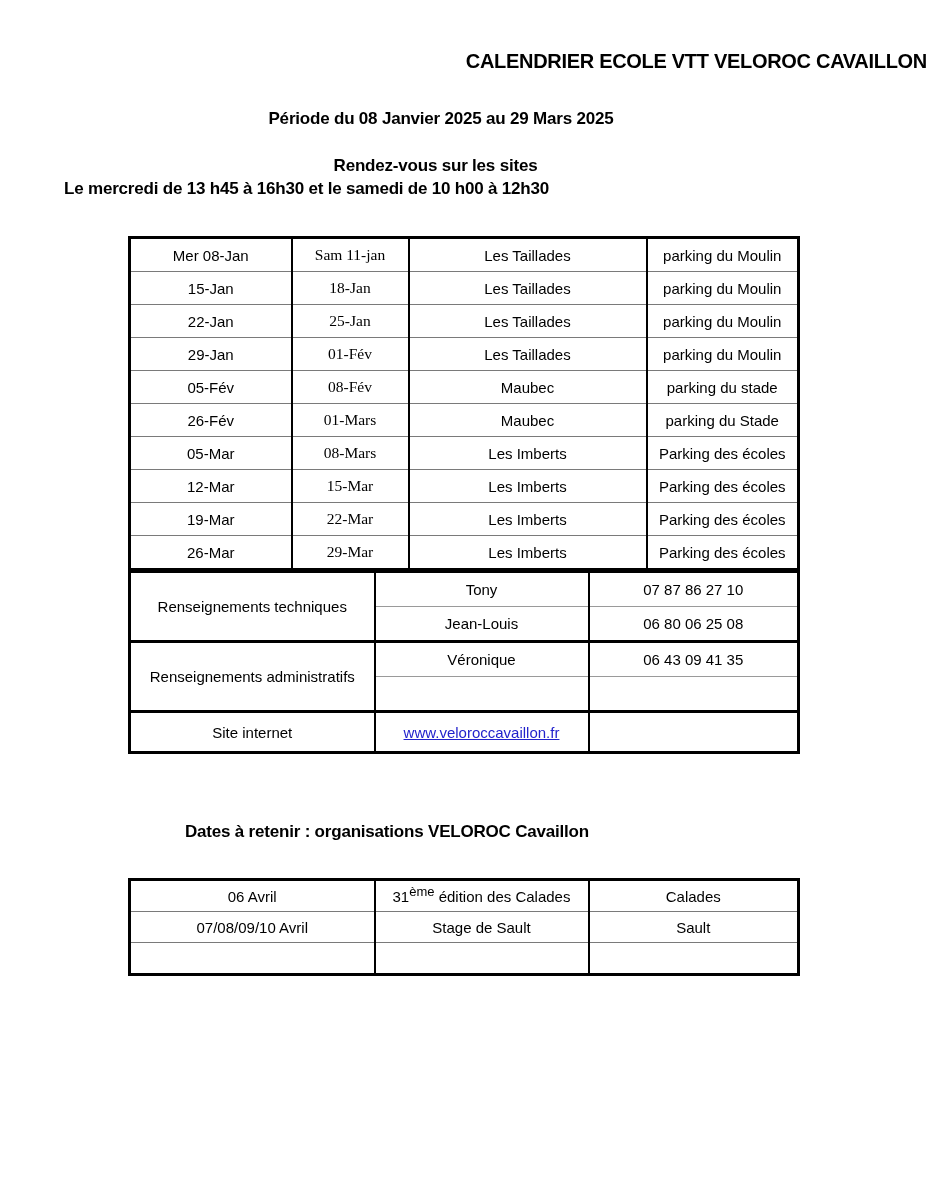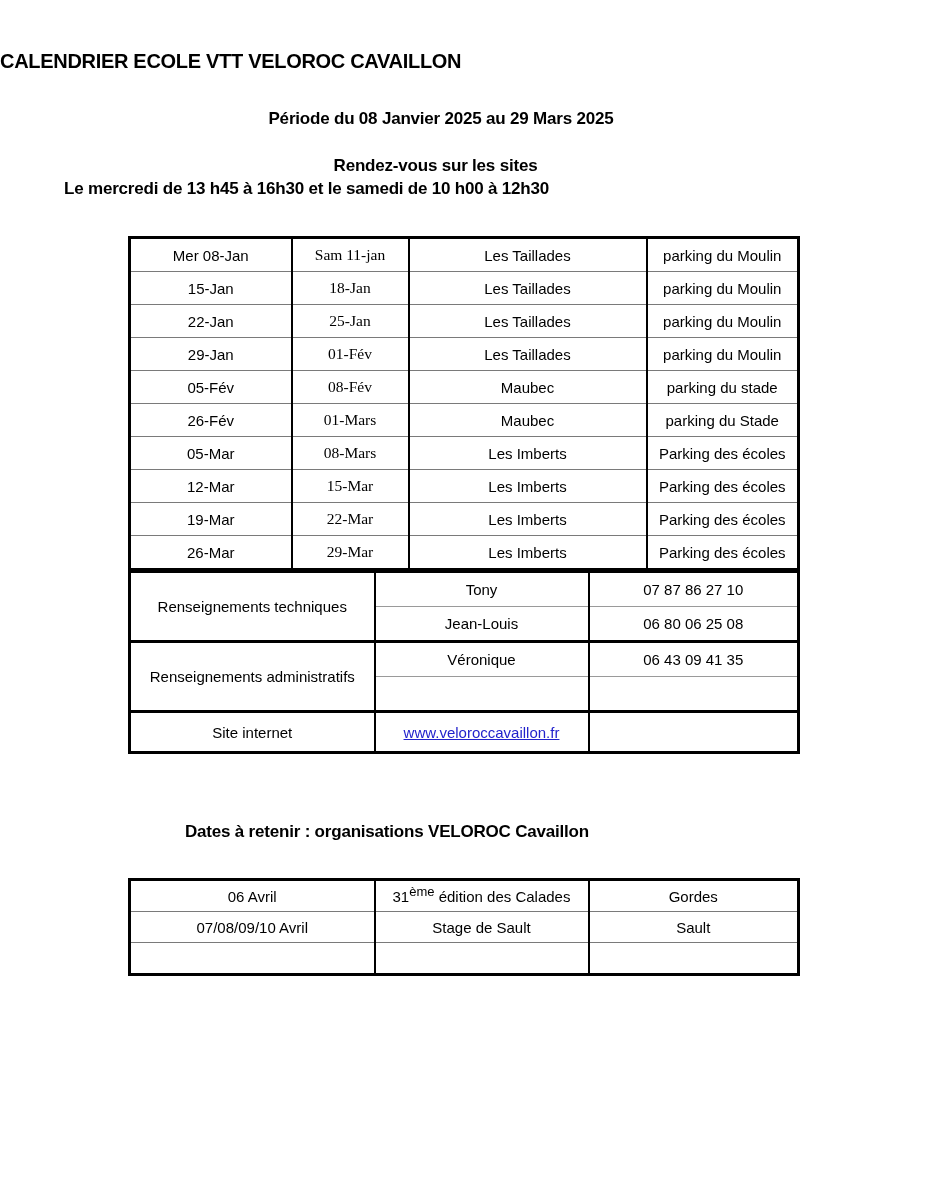--- a/index.html
+++ b/index.html
@@ -14,21 +14,21 @@
     background: #ffffff;
     color: #000;
     font-family: "Liberation Sans", sans-serif;
     overflow: hidden;
   }
 
   
   .doc-title {
     margin: 0;
     padding-top: 50px;
-    text-align: left;
+    text-align: right;
     font-size: 20px;
     font-weight: bold;
     letter-spacing: -0.3px;
   }
   .period-line {
     margin-top: 36px;
     padding-right: 45px;
     text-align: center;
     font-size: 17px;
     font-weight: bold;
@@ -254,21 +254,21 @@
   <table class="events-table">
     <colgroup>
         <col style="width:245px">
         <col style="width:214px">
         <col style="width:210px">
       </colgroup>
     <tbody>
       <tr>
         <td>06 Avril</td>
         <td><span>31</span><sup>ème</sup><span> édition des Calades</span></td>
-        <td>Gordes</td>
+        <td>Calades</td>
       </tr>
       <tr>
         <td>07/08/09/10 Avril</td>
         <td>Stage de Sault</td>
         <td>Sault</td>
       </tr>
       <tr>
         <td></td>
         <td></td>
         <td></td>

